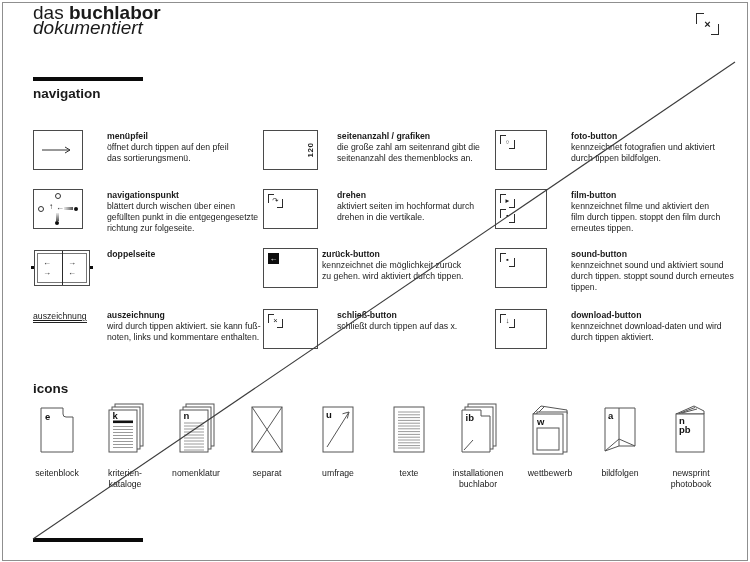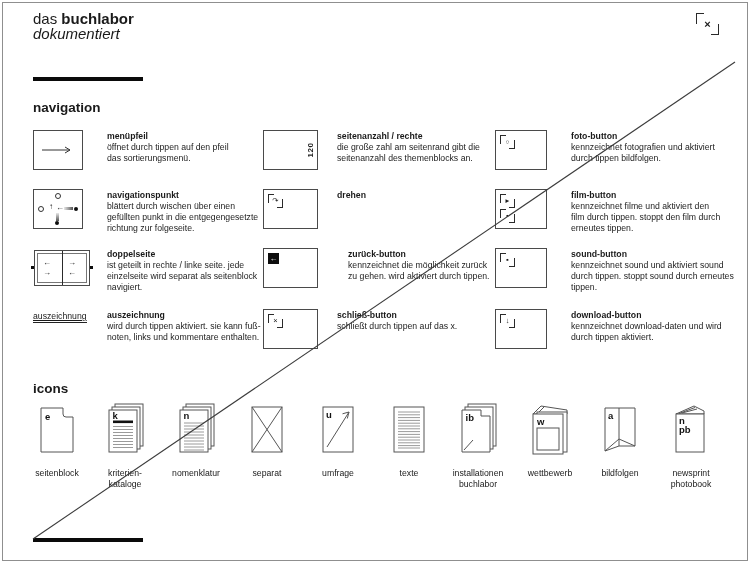--- a/index.html
+++ b/index.html
@@ -1,27 +1,27 @@
 <!DOCTYPE html>
 <html><head>
 <meta charset="utf-8">
 <style>
   html,body{margin:0;padding:0;background:#fff;}
   #page{position:relative;width:750px;height:562px;background:#fff;overflow:hidden;
         font-family:"Liberation Sans",sans-serif;color:#1a1a1a;}
   #frame{position:absolute;left:2px;top:2px;right:2px;bottom:1px;border:1px solid #8f8f8f;pointer-events:none;}
 
   
-  #brand{position:absolute;left:33px;top:11px;font-size:15px;line-height:15px;}
+  #brand{position:absolute;left:33px;top:5px;font-size:19px;line-height:15px;}
   #brand .bold{font-weight:bold;}
   #brand .sub{font-style:italic;}
   .bar{position:absolute;left:33px;width:110px;height:4px;background:#0a0a0a;}
   #bar-top{top:77px;} #bar-bottom{top:538px;}
   .section-heading{position:absolute;left:33px;font-size:13.5px;font-weight:bold;}
-  #hd-nav{top:100px;} #hd-icons{top:381px;}
+  #hd-nav{top:86px;} #hd-icons{top:381px;}
 
   
   .corner{position:relative;display:inline-block;}
   .corner::before{content:"";position:absolute;left:0;top:0;border-left:1px solid #2a2a2a;border-top:1px solid #2a2a2a;}
   .corner::after{content:"";position:absolute;right:0;bottom:0;border-right:1px solid #2a2a2a;border-bottom:1px solid #2a2a2a;}
   .corner .sym{position:absolute;left:0;right:0;top:50%;transform:translateY(-54%);text-align:center;}
   #close-btn{position:absolute;left:696px;top:13px;width:23px;height:22px;cursor:pointer;}
   #close-btn.corner::before{width:7px;height:10px;}
   #close-btn.corner::after{width:7px;height:10px;}
   #close-btn .sym{font-size:11px;font-weight:bold;}
@@ -132,62 +132,61 @@
       <div class="ds-vline"></div>
       <span class="ds-ar" style="left:8px;top:8px;">←</span>
       <span class="ds-ar" style="left:8px;top:18px;">→</span>
       <span class="ds-ar" style="left:33px;top:8px;">→</span>
       <span class="ds-ar" style="left:33px;top:18px;">←</span>
       <span class="ds-edge-dot" style="left:-4px;"></span>
       <span class="ds-edge-dot" style="right:-4px;"></span>
     </div>
     <div class="nav-text" style="left:59px;">
       <div class="nav-title">doppelseite</div>
-      <div class="nav-desc">ist geteilt in rechte / linke seite. jede
-einzelseite wird separat als seitenblock
-navigiert.</div>
     </div>
   </div>
 
   <div class="nav-cell" style="left:33px;top:309px;">
     <span class="ausz-word">auszeichnung</span>
     <div class="nav-text" style="left:59px;">
       <div class="nav-title">auszeichnung</div>
       <div class="nav-desc">wird durch tippen aktiviert. sie kann fuß-
 noten, links und kommentare enthalten.</div>
     </div>
   </div>
 
   <div class="nav-cell" style="left:263px;top:130px;">
     <div class="nav-box w53">
       <span class="pagecount">120</span>
     </div>
     <div class="nav-text" style="left:59px;">
-      <div class="nav-title">seitenanzahl / rechte</div>
+      <div class="nav-title">seitenanzahl / grafiken</div>
       <div class="nav-desc">die große zahl am seitenrand gibt die
 seitenanzahl des themenblocks an.</div>
     </div>
   </div>
 
   <div class="nav-cell" style="left:263px;top:189px;">
     <div class="nav-box w53">
       <span class="cg corner glyph-slot">
         <span class="sym">↷</span>
       </span>
     </div>
     <div class="nav-text" style="left:59px;">
       <div class="nav-title">drehen</div>
+      <div class="nav-desc">aktiviert seiten im hochformat durch
+drehen in die vertikale.</div>
     </div>
   </div>
 
   <div class="nav-cell" style="left:263px;top:248px;">
     <div class="nav-box w53">
       <span class="back-sq">←</span>
     </div>
-    <div class="nav-text" style="left:70px;">
+    <div class="nav-text" style="left:44px;">
       <div class="nav-title">zurück-button</div>
       <div class="nav-desc">kennzeichnet die möglichkeit zurück
 zu gehen. wird aktiviert durch tippen.</div>
     </div>
   </div>
 
   <div class="nav-cell" style="left:263px;top:309px;">
     <div class="nav-box w53">
       <span class="cg corner glyph-slot">
         <span class="sym">×</span>

